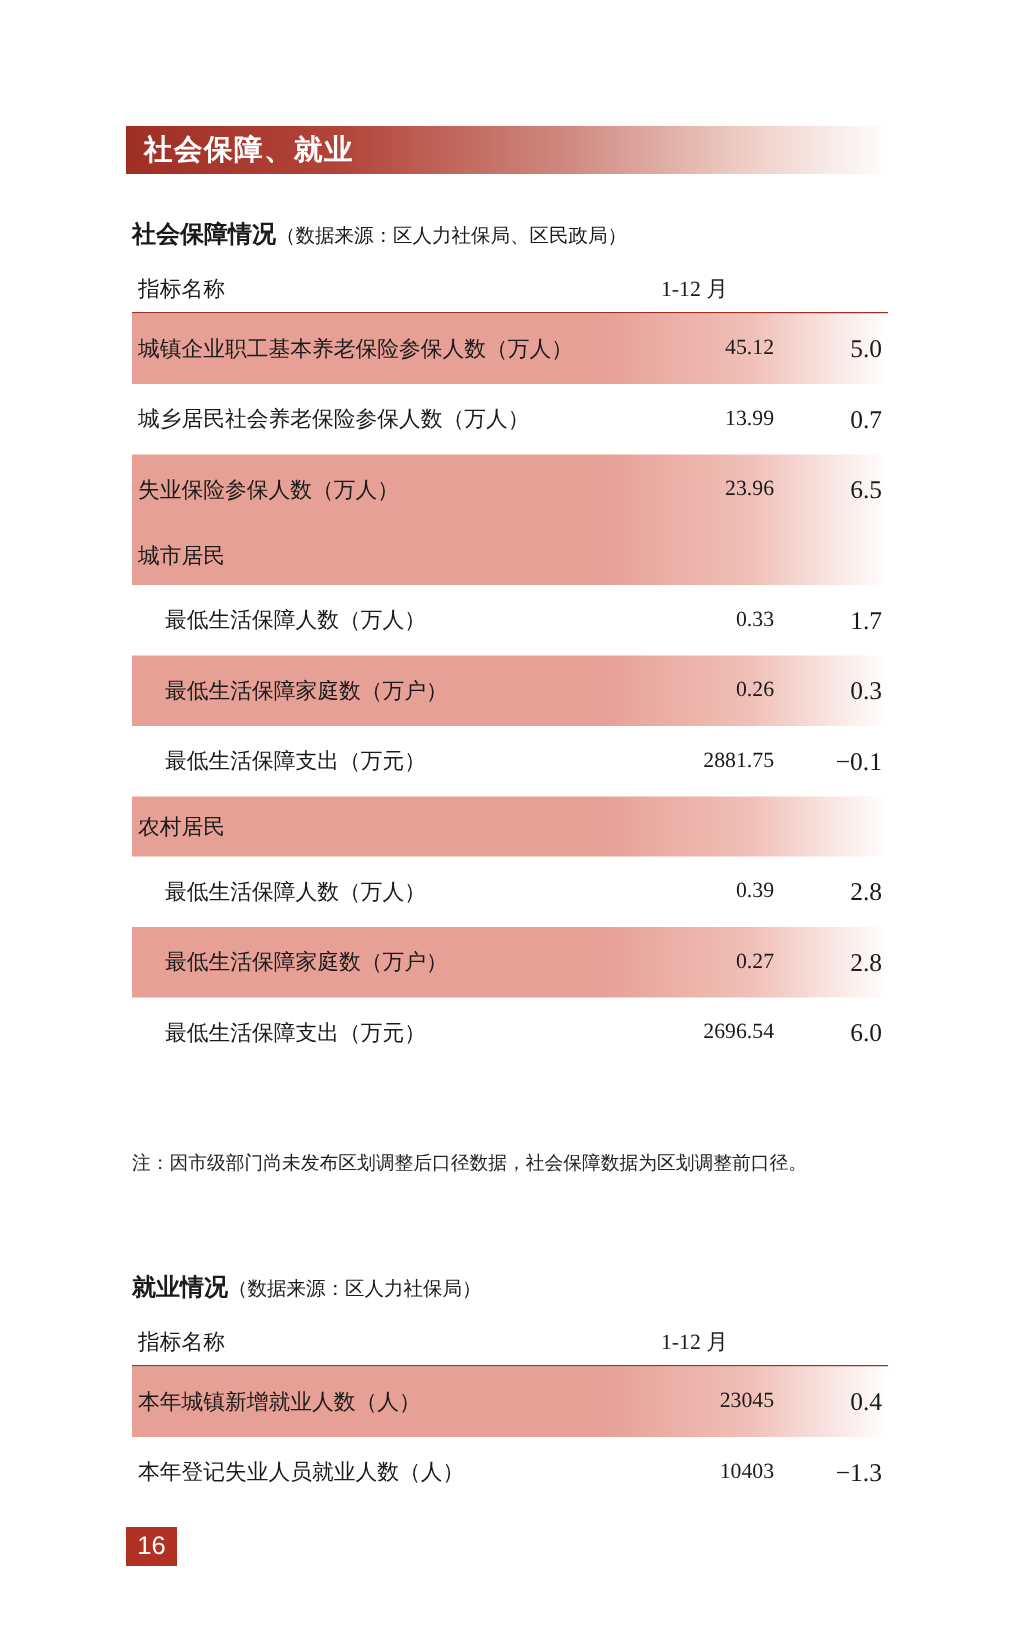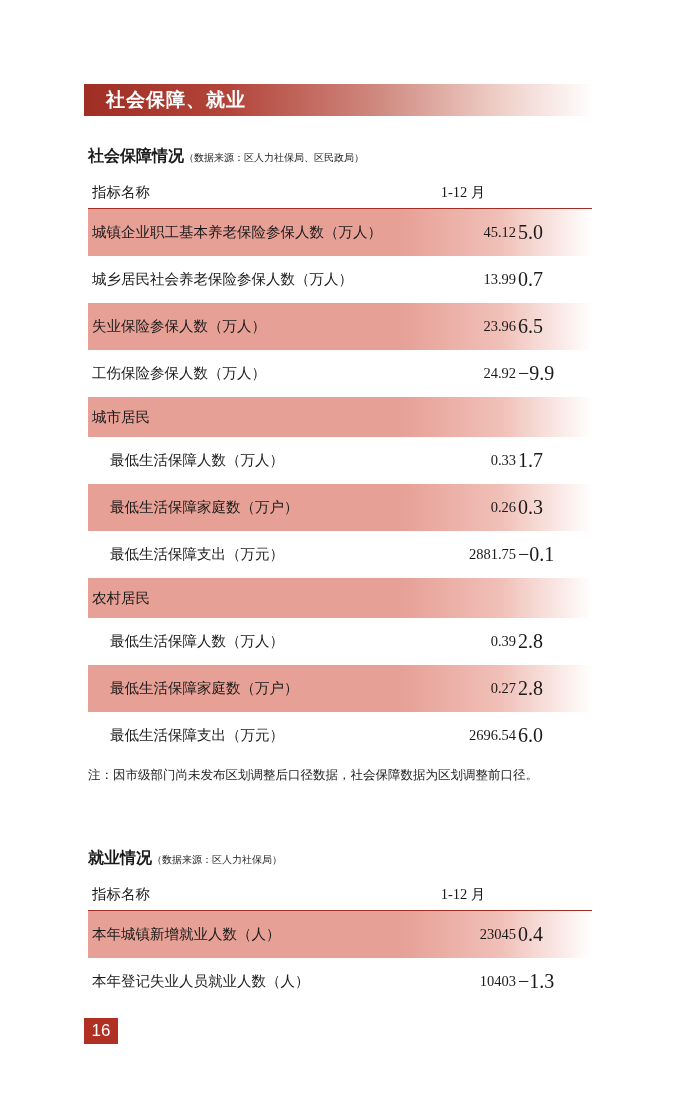--- a/index.html
+++ b/index.html
@@ -31,37 +31,37 @@
     height: 32px;
     background: linear-gradient(to right, #9f2f25 0%, #b2443a 28%, #d08a80 58%, #efd0c9 82%, #ffffff 100%);
     display: flex;
     align-items: center;
   }
   .banner-title {
     color: #ffffff;
     font-size: 19px;
     font-weight: bold;
     letter-spacing: 1px;
-    padding-left: 22px;
+    padding-left: 12px;
     font-family: "Liberation Sans", sans-serif;
   }
 
   
   .subhead {
     position: absolute;
     left: 88px;
     font-size: 15px;
     white-space: nowrap;
   }
   .subhead .bold {
     font-weight: bold;
     font-size: 16px;
   }
   .subhead .src {
-    font-size: 10px;
+    font-size: 13px;
   }
 
   
   .table {
     position: absolute;
     left: 88px;
     width: 504px;
   }
   .thead {
     position: relative;
@@ -113,22 +113,22 @@
     left: 338px;
     width: 90px;
     text-align: right;
     font-size: 14.5px;
     font-family: "Liberation Serif", serif;
   }
   .row .yoy {
     position: absolute;
     left: 430px;
     width: 70px;
-    text-align: left;
-    font-size: 20px;
+    text-align: right;
+    font-size: 17px;
   }
   .row.group .label {
     font-weight: normal;
   }
   .row.group { height: 40px; }
 
   .note {
     position: absolute;
     left: 88px;
     width: 504px;
@@ -181,25 +181,20 @@
     <div class="row">
       <span class="label">城乡居民社会养老保险参保人数（万人）</span>
       <span class="val">13.99</span>
       <span class="yoy">0.7</span>
     </div>
     <div class="row shaded">
       <span class="label">失业保险参保人数（万人）</span>
       <span class="val">23.96</span>
       <span class="yoy">6.5</span>
     </div>
-    <div class="row">
-      <span class="label">工伤保险参保人数（万人）</span>
-      <span class="val">24.92</span>
-      <span class="yoy">−9.9</span>
-    </div>
     <div class="row shaded group">
       <span class="label">城市居民</span>
       <span class="val"></span>
       <span class="yoy"></span>
     </div>
     <div class="row indent">
       <span class="label">最低生活保障人数（万人）</span>
       <span class="val">0.33</span>
       <span class="yoy">1.7</span>
     </div>

